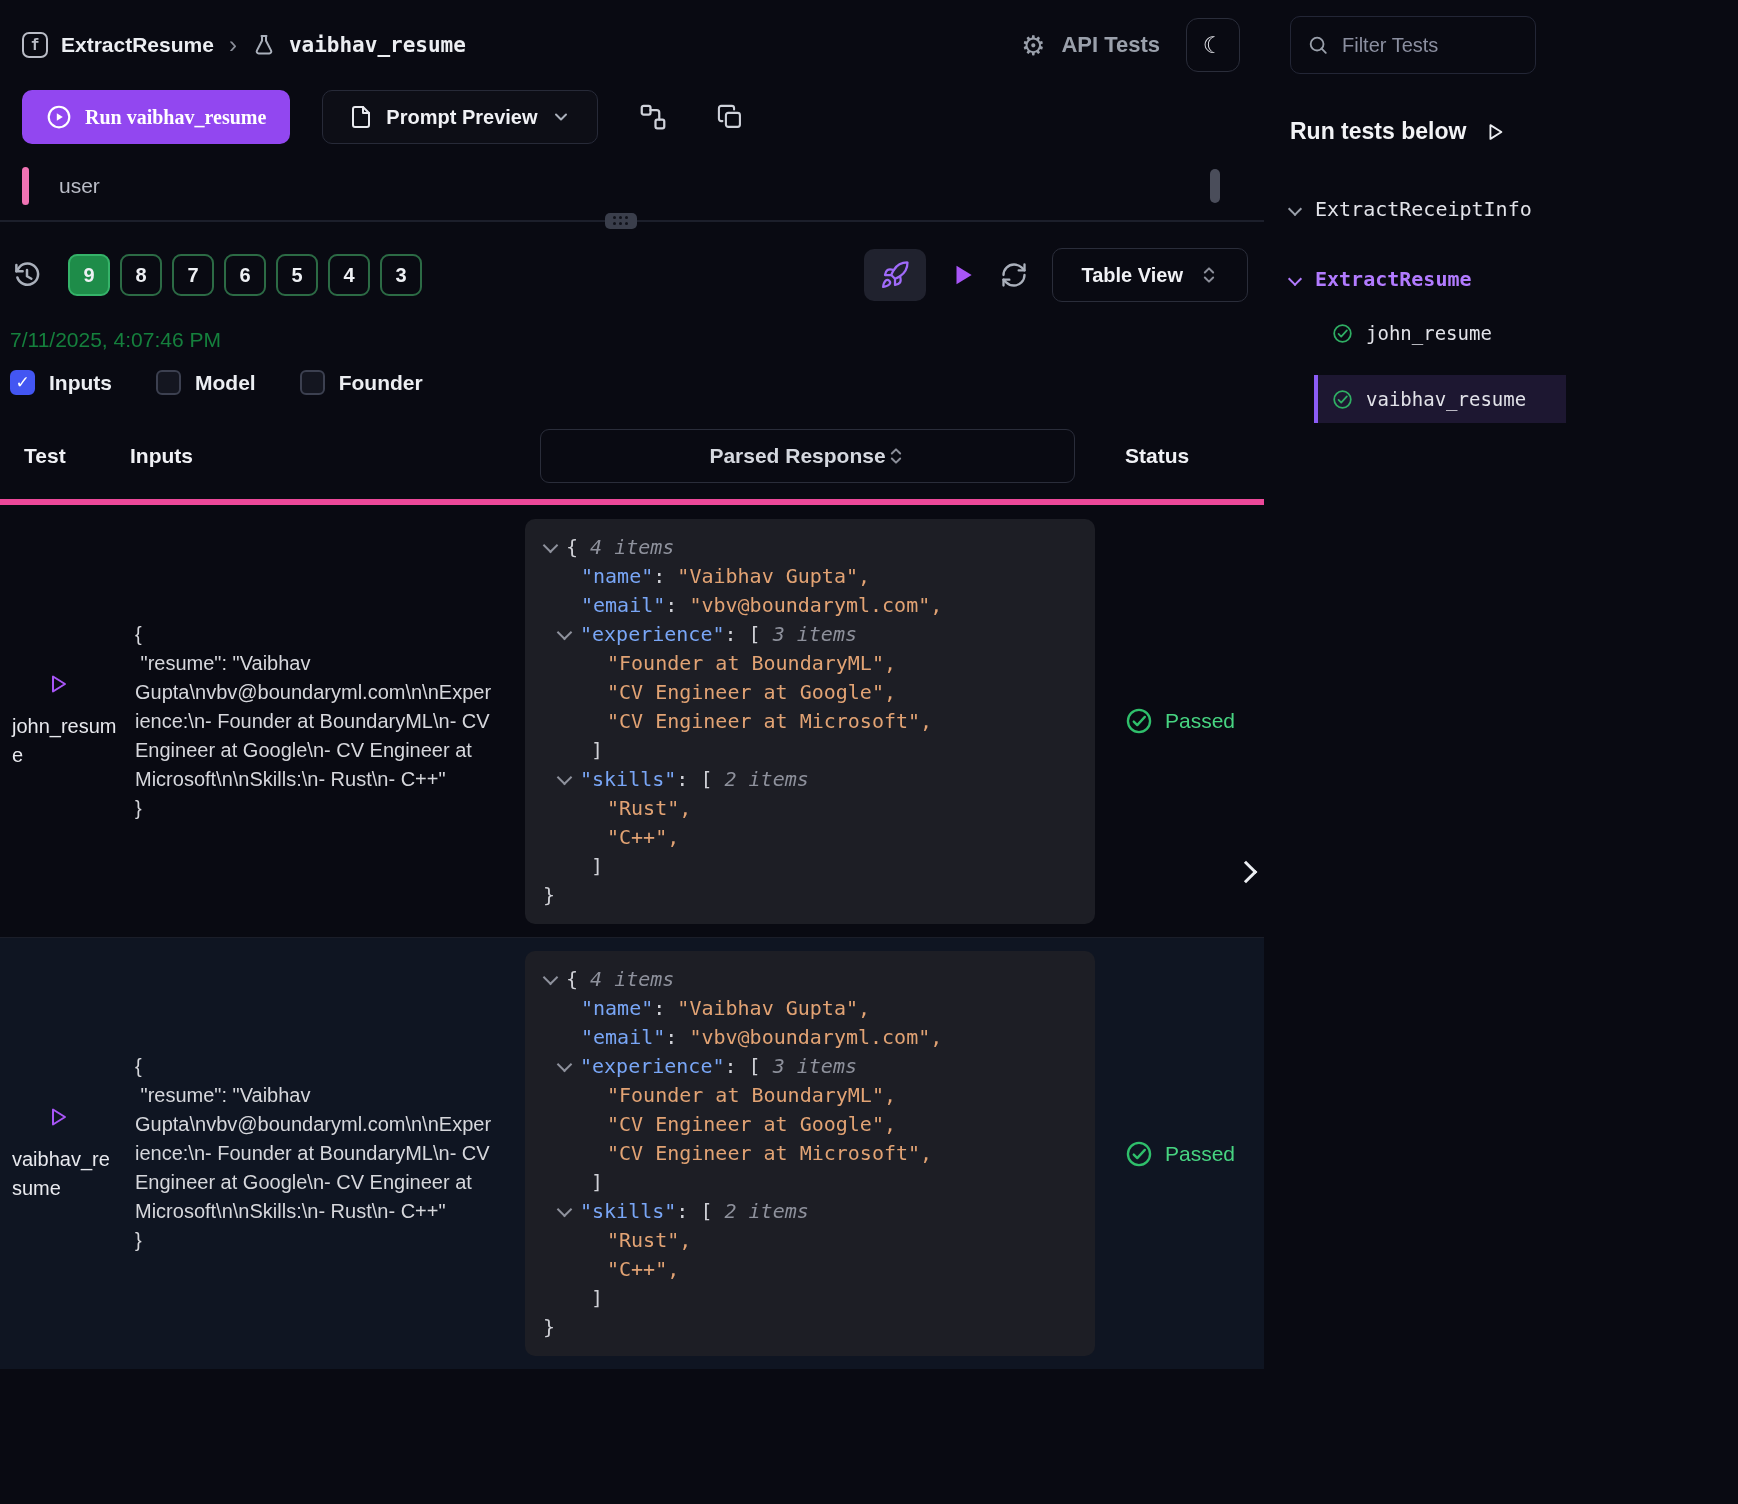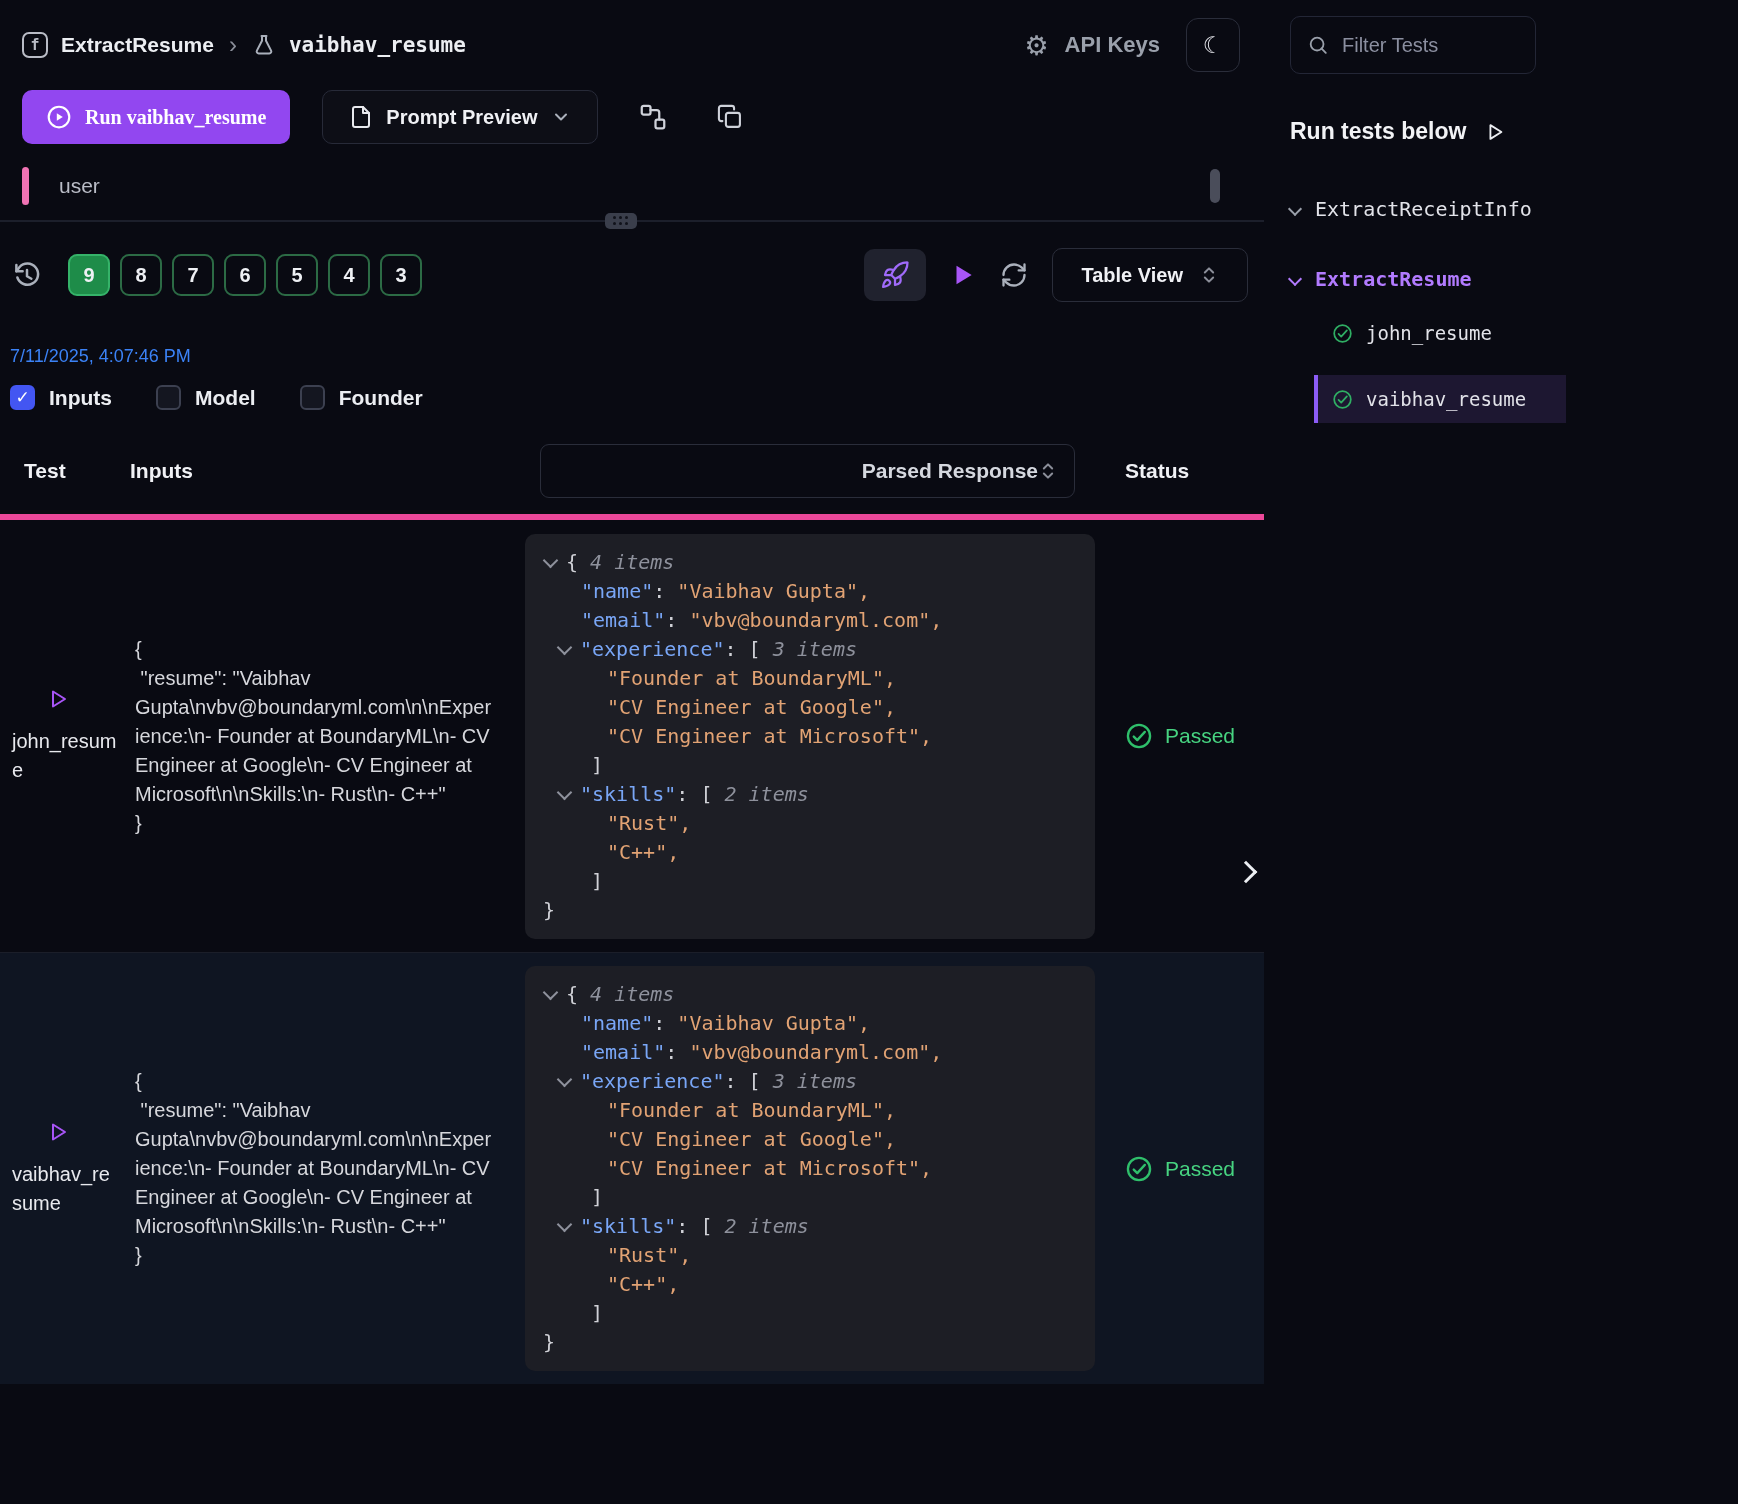--- a/index.html
+++ b/index.html
@@ -41,32 +41,32 @@
   
   .controls{display:flex;align-items:center;margin:26px 16px 0 12px}
   .chips{display:flex;gap:10px;margin-left:26px}
   .chip{min-width:42px;height:42px;padding:0 11px;border-radius:9px;background:transparent;border:2px solid #2c6b45;color:#eef0f4;font-weight:700;font-size:20px;font-family:inherit;cursor:pointer}
   .chip.active{background:#1e8c49;border-color:#35b369}
   .controls-right{margin-left:auto;display:flex;align-items:center;gap:24px}
   .rocket-wrap{width:62px;height:52px;border-radius:10px;background:#20222e;display:flex;align-items:center;justify-content:center;cursor:pointer}
   .play-solid,.refresh,.hist-icon{cursor:pointer}
   .view-select{display:flex;align-items:center;gap:16px;height:54px;padding:0 28px;border:1px solid #2a2d3a;border-radius:10px;background:transparent;color:#f0f1f5;font-weight:700;font-size:20px;font-family:inherit;cursor:pointer}
 
-  .timestamp{margin:44px 0 0 10px;font-size:18px;color:#3b82f6}
+  .timestamp{margin:26px 0 0 10px;font-size:21px;color:#15803d}
   .filters{display:flex;gap:44px;margin:18px 0 0 10px;align-items:center}
   .filter{display:flex;align-items:center;gap:14px;cursor:pointer}
   .cb{width:25px;height:25px;border-radius:6px;background:#141620;border:2px solid #3c4050;display:flex;align-items:center;justify-content:center;color:#fff;font-size:17px;line-height:1}
   .cb.on{background:#4356f2;border-color:#4356f2}
   .flabel{font-weight:700;font-size:21px;color:#eceef2}
 
   
   .thead{display:grid;grid-template-columns:130px 395px 575px 1fr;align-items:center;margin-top:34px;padding-bottom:16px;border-bottom:6px solid #ec4899}
   .th{font-weight:700;font-size:21px;color:#f0f1f5}
   .th-test{padding-left:24px}
-  .parsed-select{display:flex;align-items:center;justify-content:flex-end;height:54px;margin:0 25px 0 15px;padding:0 16px;border:1px solid #2a2d3a;border-radius:9px;background:transparent;color:#d5d8df;font-weight:600;font-size:21px;font-family:inherit;cursor:pointer}
+  .parsed-select{display:flex;align-items:center;justify-content:center;height:54px;margin:0 25px 0 15px;padding:0 16px;border:1px solid #2a2d3a;border-radius:9px;background:transparent;color:#d5d8df;font-weight:600;font-size:21px;font-family:inherit;cursor:pointer}
   .th-status{padding-left:25px}
 
   .trow{display:grid;grid-template-columns:130px 395px 575px 1fr;min-height:432px}
   .trow + .trow{border-top:1px solid #1b1e29}
   .trow.selected{background:#0f1522}
   .cell-test{display:flex;flex-direction:column;justify-content:center;padding-left:12px;gap:16px}
   .row-play{margin-left:34px;cursor:pointer}
   .row-test-name{font-size:20px;line-height:29px;color:#e8e9ee;word-break:break-all;max-width:106px}
   .cell-input{display:flex;align-items:center;padding:20px 30px 20px 5px}
   .input-json{font-family:"Liberation Sans",sans-serif;font-size:20px;line-height:29px;white-space:pre-wrap;word-break:break-word;color:#d6d7dc}
@@ -115,21 +115,21 @@
         <span class="sep">›</span>
         <span>
           <svg width="24" height="24" viewBox="0 0 24 24" fill="none" stroke="#aab0bb" stroke-width="2" stroke-linecap="round" stroke-linejoin="round">
               <path d="M9.5 3h5M10 3v4.8L4.9 17.6a2 2 0 0 0 1.8 2.9h10.6a2 2 0 0 0 1.8-2.9L14 7.8V3"></path>
             </svg>
         </span>
         <span class="mono">vaibhav_resume</span>
       </div>
       <div class="top-right">
         <span class="gear glyph">⚙</span>
-        <span class="apikeys">API Keys</span>
+        <span class="apikeys">API Tests</span>
         <button class="moon-btn">
             <span class="glyph">☾</span>
           </button>
       </div>
     </div>
 
     <div class="toolbar">
       <button class="run-btn">
         <svg width="26" height="26" viewBox="0 0 24 24" fill="none" stroke="#fff" stroke-width="2" stroke-linecap="round" stroke-linejoin="round">
             <circle cx="12" cy="12" r="9.5"></circle>

